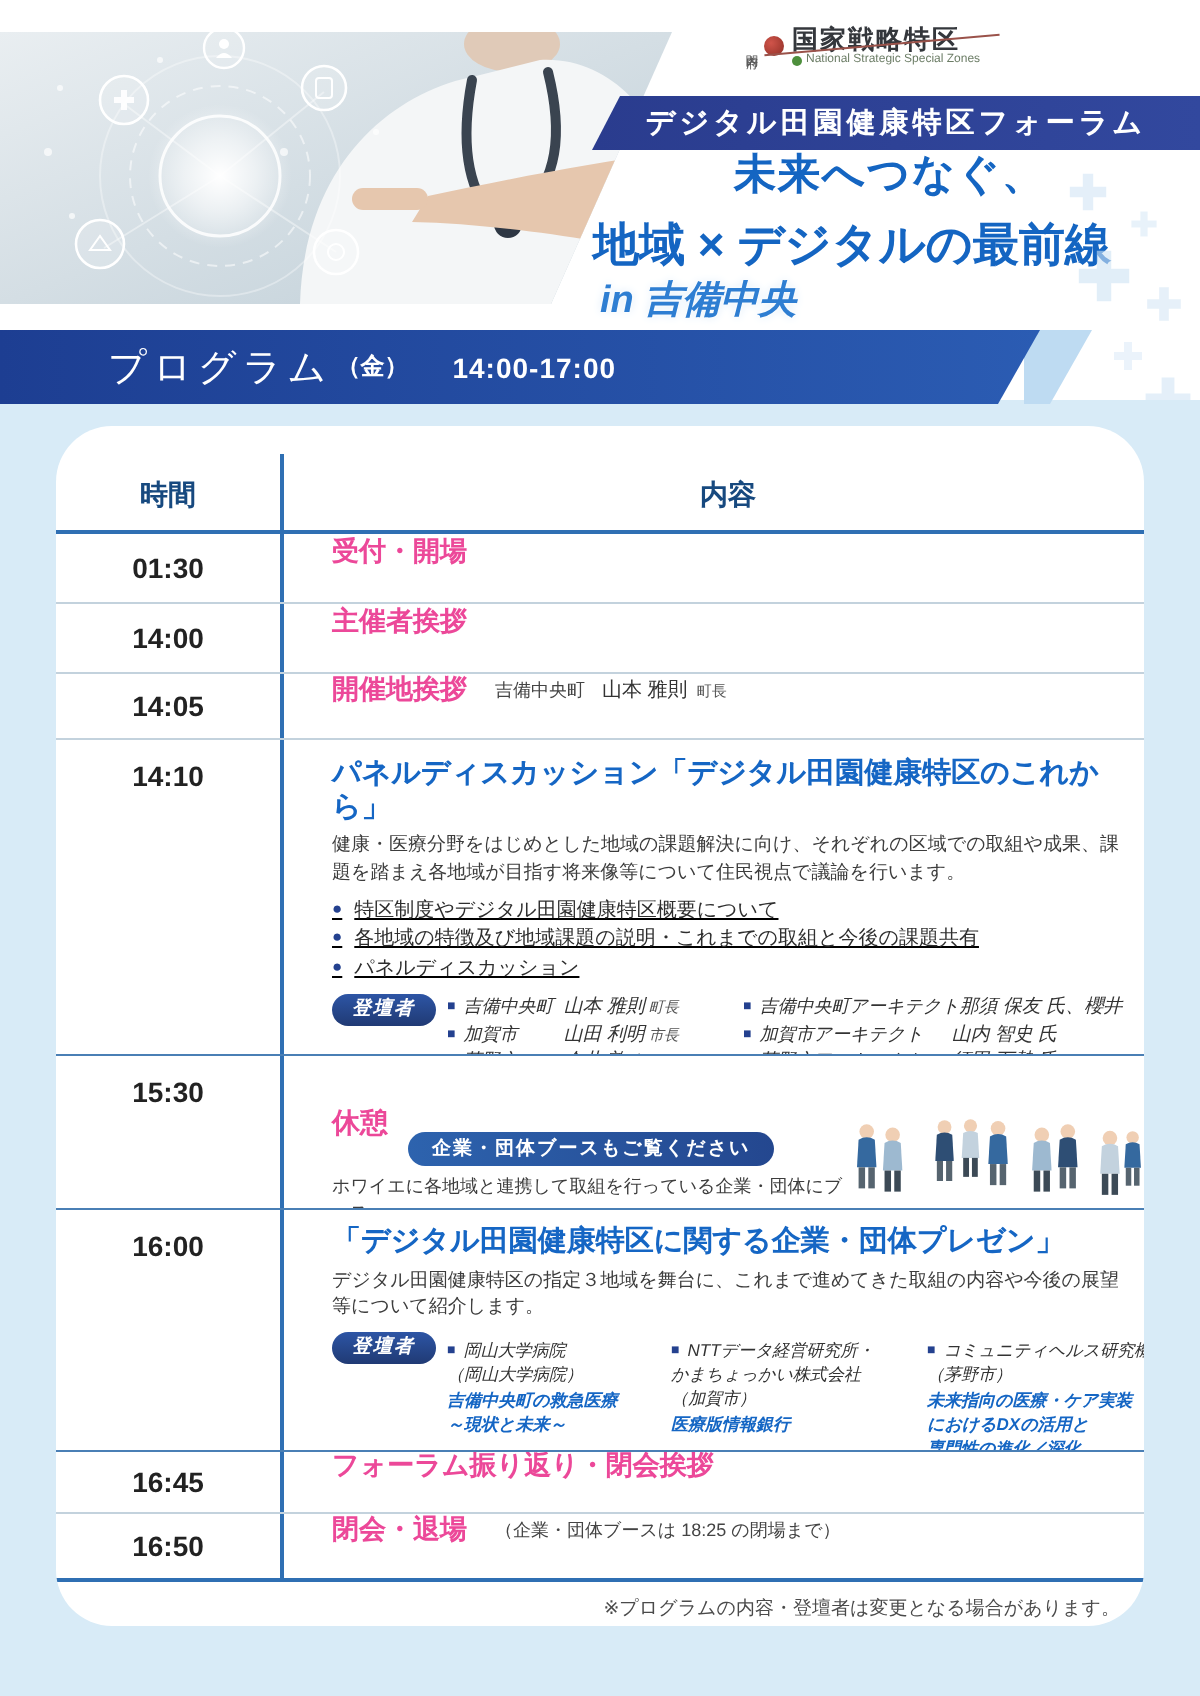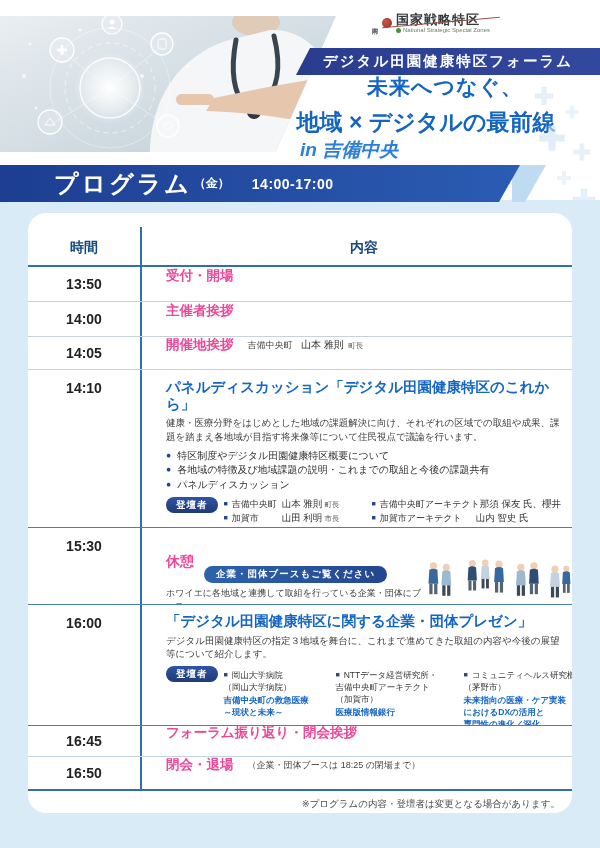--- a/index.html
+++ b/index.html
@@ -34,28 +34,28 @@
   .plus-pattern{position:absolute;right:0;top:80px;}
 
   
   .lower-bg{position:absolute;left:0;top:200px;width:600px;height:648px;background:#d8ebf7;}
   .bar-accent{position:absolute;left:512px;top:165px;width:34px;height:37px;background:#bedbf2;
               clip-path:polygon(0 0,100% 0,calc(100% - 21px) 100%,0 100%);}
   .program-bar{position:absolute;left:0;top:165px;width:520px;height:37px;color:#fff;
                background:linear-gradient(90deg,#1d3e92,#2b5cb3);
                clip-path:polygon(0 0,100% 0,calc(100% - 21px) 100%,0 100%);
                display:flex;align-items:center;}
-  .pb-label{margin-left:54px;font-size:24px;font-weight:700;letter-spacing:3px;}
+  .pb-label{margin-left:54px;font-size:19px;font-weight:400;letter-spacing:3px;}
   .pb-date{margin-left:58px;font-size:22px;font-weight:800;letter-spacing:1px;}
   .pb-day{font-size:12px;font-weight:700;margin-left:2px;}
   .pb-time{margin-left:22px;font-size:14px;font-weight:800;letter-spacing:.5px;}
 
   
   .card{position:absolute;left:28px;top:213px;width:544px;height:600px;background:#fff;
-        border-radius:18px;overflow:hidden;}
+        border-radius:28px;overflow:hidden;}
   .table{margin-top:14px;}
   .row{display:flex;overflow:hidden;}
   .col-time{width:112px;flex:none;border-right:2px solid #2f6fb3;display:flex;
             justify-content:center;font-weight:700;color:#222;font-size:14px;}
   .col-body{flex:1;min-width:0;padding:0 10px 16px 24px;}
   .row.simple .col-time{align-items:center;}
   .row.simple .col-body{display:flex;align-items:center;}
   .row.tall .col-time{align-items:flex-start;padding-top:10px;}
   .head{height:38px;border-bottom:2px solid #2f6fb3;}
   .head .col-time{color:#17497f;align-items:flex-end;padding-bottom:8px;}
@@ -67,25 +67,25 @@
   .h-r1{height:34px}.h-r2{height:34px}.h-r3{height:32px}.h-r4{height:157px}
   .h-r5{height:76px}.h-r6{height:120px}.h-r7{height:30px}.h-r8{height:32px}
 
   .item-title{font-size:13.5px;font-weight:800;color:#ec4899;}
   .sec-title{color:#1566c4;font-weight:800;font-size:14.5px;line-height:1.15;}
   .desc{margin-top:4px;font-size:9.5px;color:#3d3d3d;line-height:1.45;}
   .note-inline{font-size:9px;color:#444;margin-left:14px;}
   .note-inline .nname{font-size:10px;color:#333;margin-left:6px;}
   .suffix{font-size:7.5px;color:#555;margin-left:2px;}
 
-  .bullets{margin:5px 0 0;padding:0;list-style:none;}
+  .bullets{margin:5px 0 0;padding:0;list-style:none;text-decoration:underline;}
   .bullets li{font-size:10px;color:#2e2e2e;margin:1px 0;line-height:1.35;}
   .bullets li::before{content:"●";color:#24418f;font-size:8.5px;margin-right:6px;vertical-align:1px;}
 
-  .spk{display:flex;margin-top:6px;gap:6px;}
+  .spk{display:flex;margin-top:6px;gap:6px;font-style:italic;}
   .badge-pill{flex:none;background:linear-gradient(180deg,#2d55a5,#203a74);color:#fff;
               font-size:9.5px;font-weight:700;border-radius:9px;padding:0 10px;height:16px;
               line-height:16px;align-self:flex-start;letter-spacing:1px;}
   .spk-cols{flex:1;min-width:0;font-size:9px;color:#333;}
   .spk-two{display:flex;}
   .spk-left{width:148px;flex:none;}
   .spk-right{flex:1;min-width:0;}
   .spk-line{margin:1px 0;white-space:nowrap;overflow:hidden;line-height:1.3;}
   .sq::before{content:"■";color:#24418f;font-size:7px;margin-right:4px;vertical-align:1px;}
   .spk-org{display:inline-block;min-width:50px;}
@@ -218,21 +218,21 @@
 
   <div class="card">
     <div class="table">
 
       <div class="row head">
         <div class="col-time">時間</div>
         <div class="col-body">内容</div>
       </div>
 
       <div class="row simple h-r1 b-gray">
-        <div class="col-time">13:50</div>
+        <div class="col-time">01:30</div>
         <div class="col-body">
             <span class="item-title">受付・開場</span>
           </div>
       </div>
 
       <div class="row simple h-r2 b-gray">
         <div class="col-time">14:00</div>
         <div class="col-body">
             <span class="item-title">主催者挨拶</span>
           </div>
@@ -360,21 +360,21 @@
             <span class="badge-pill">登壇者</span>
             <div class="pres">
               <div class="pres-col pc1">
                 <div class="org">岡山大学病院</div>
                 <div class="area">（岡山大学病院）</div>
                 <div class="talk">吉備中央町の救急医療
 ～現状と未来～</div>
               </div>
               <div class="pres-col pc2">
                 <div class="org">NTTデータ経営研究所・
-吉備中央町アーキテクト</div>
+かまちょっかい株式会社</div>
                 <div class="area">（加賀市）</div>
                 <div class="talk">医療版情報銀行</div>
               </div>
               <div class="pres-col pc3">
                 <div class="org">コミュニティヘルス研究機構</div>
                 <div class="area">（茅野市）</div>
                 <div class="talk">未来指向の医療・ケア実装
 におけるDXの活用と
 専門性の進化／深化</div>
               </div>

